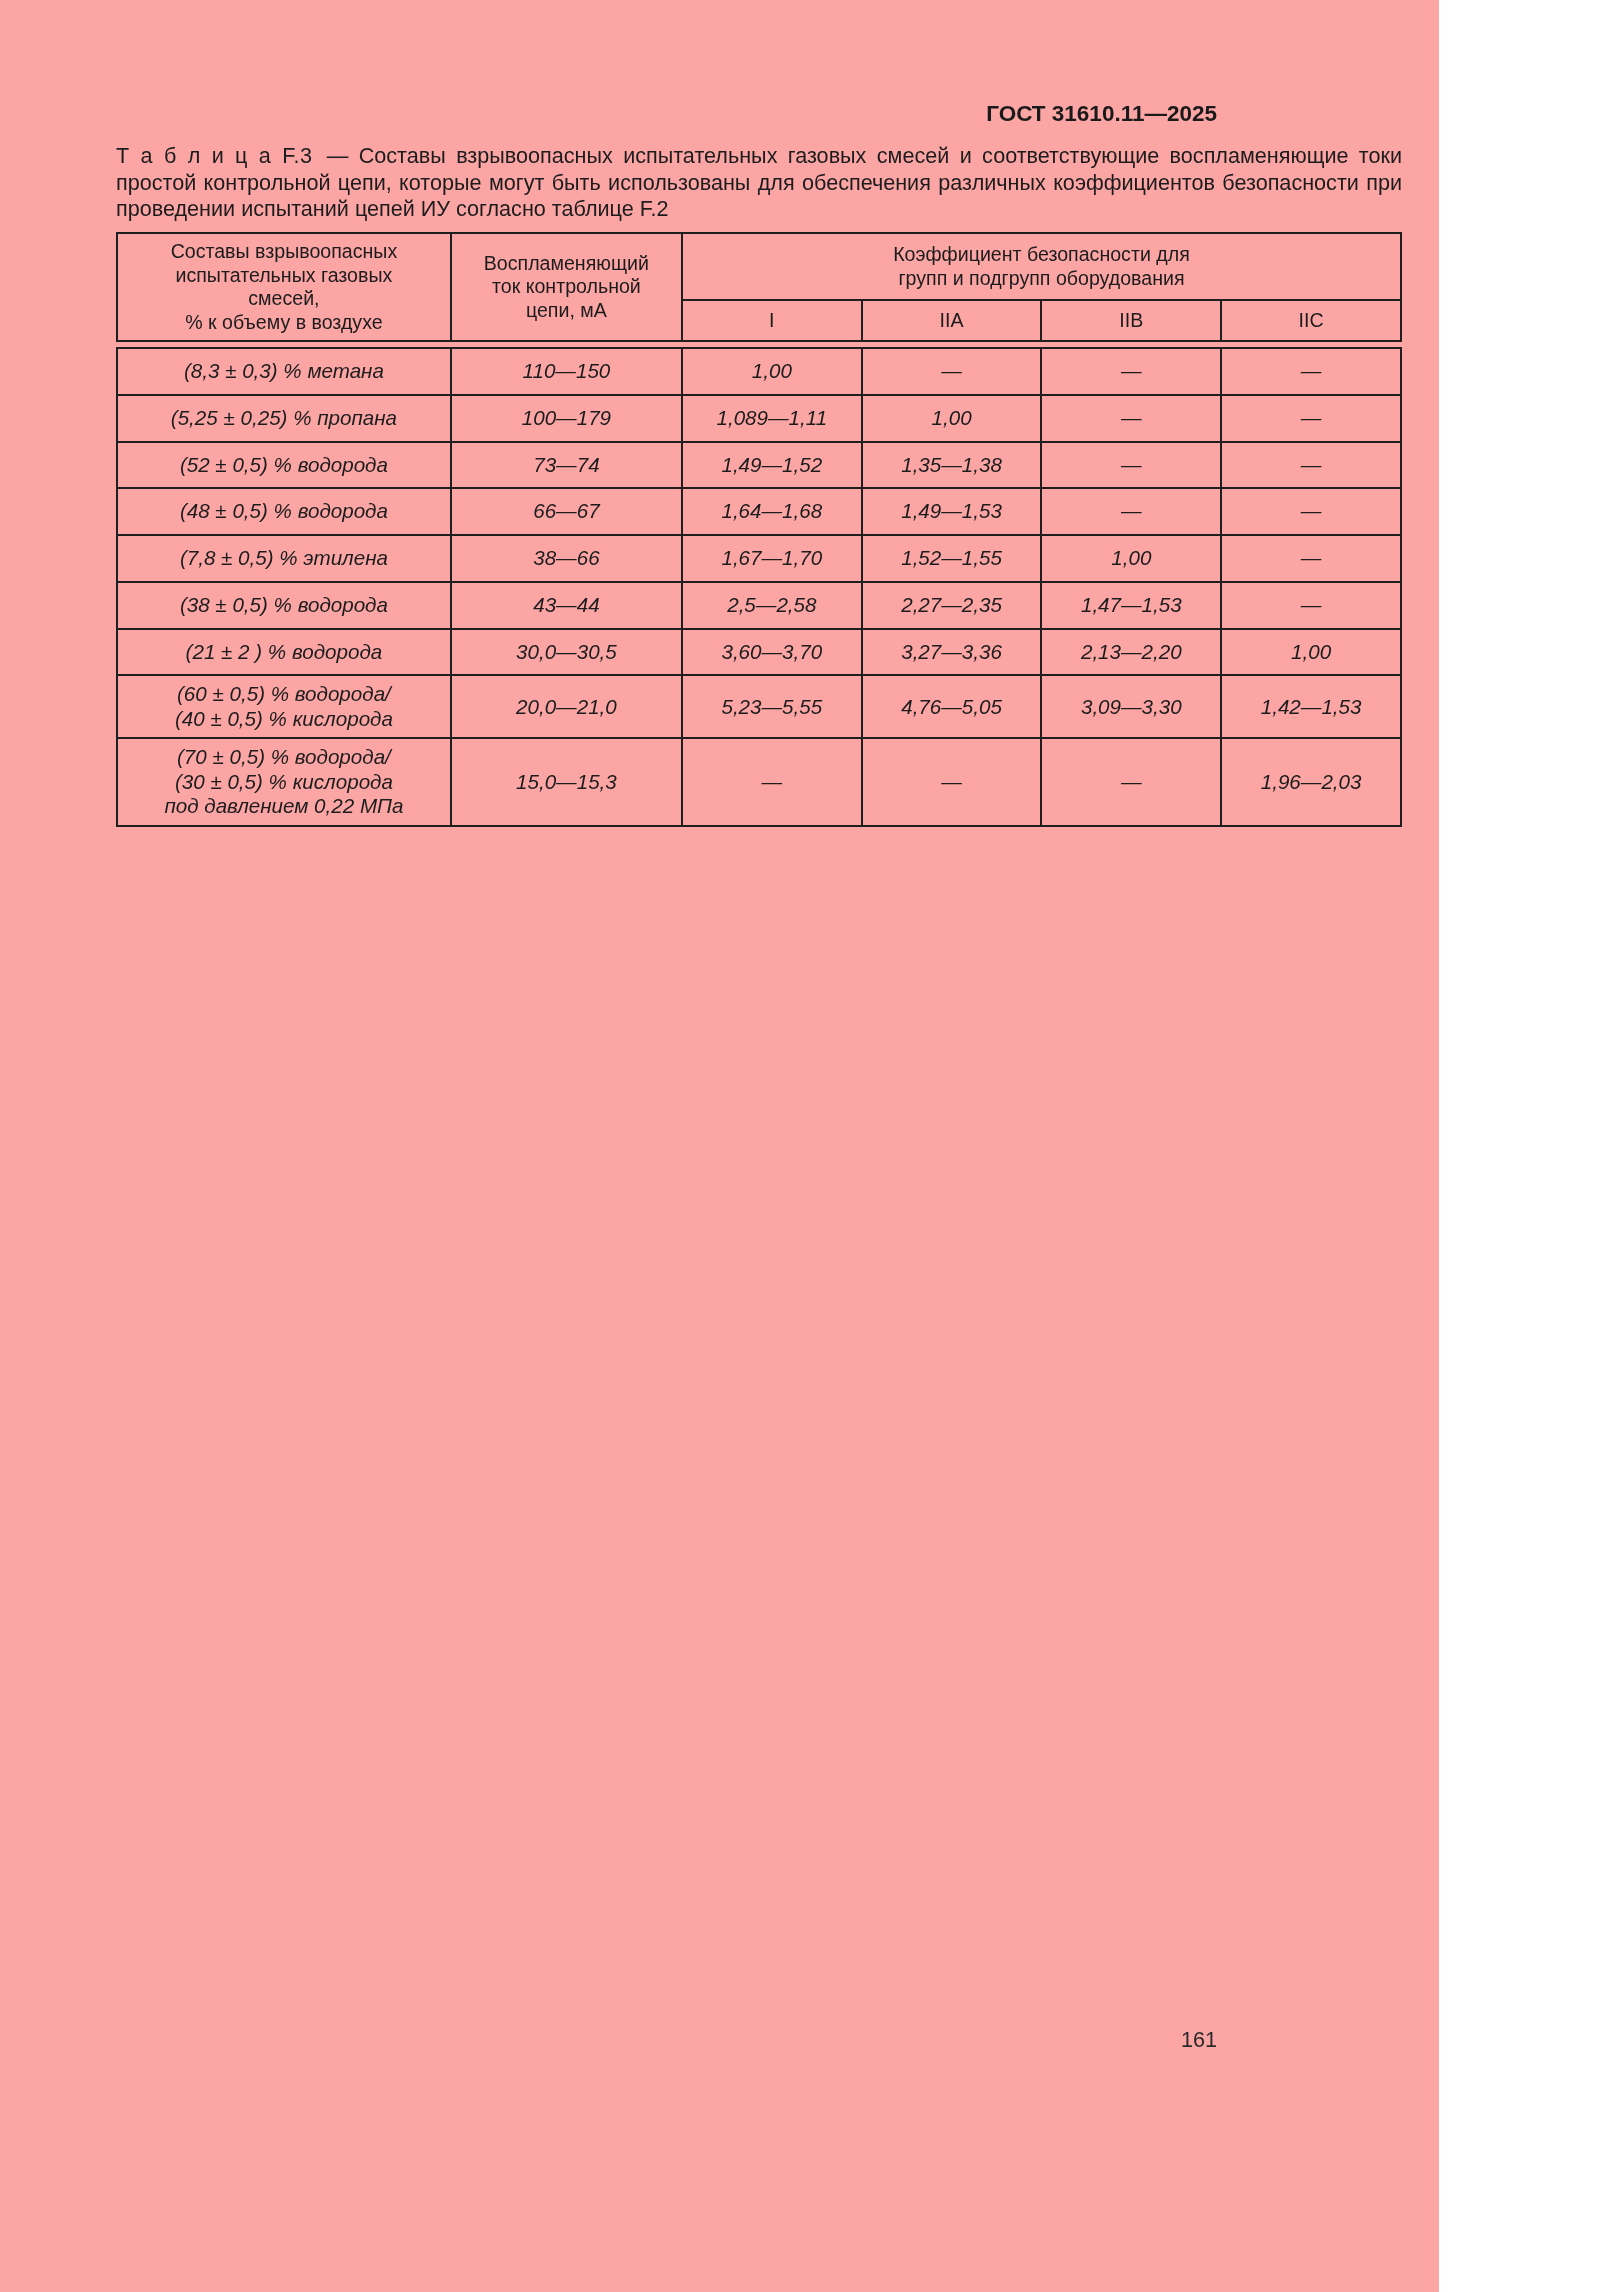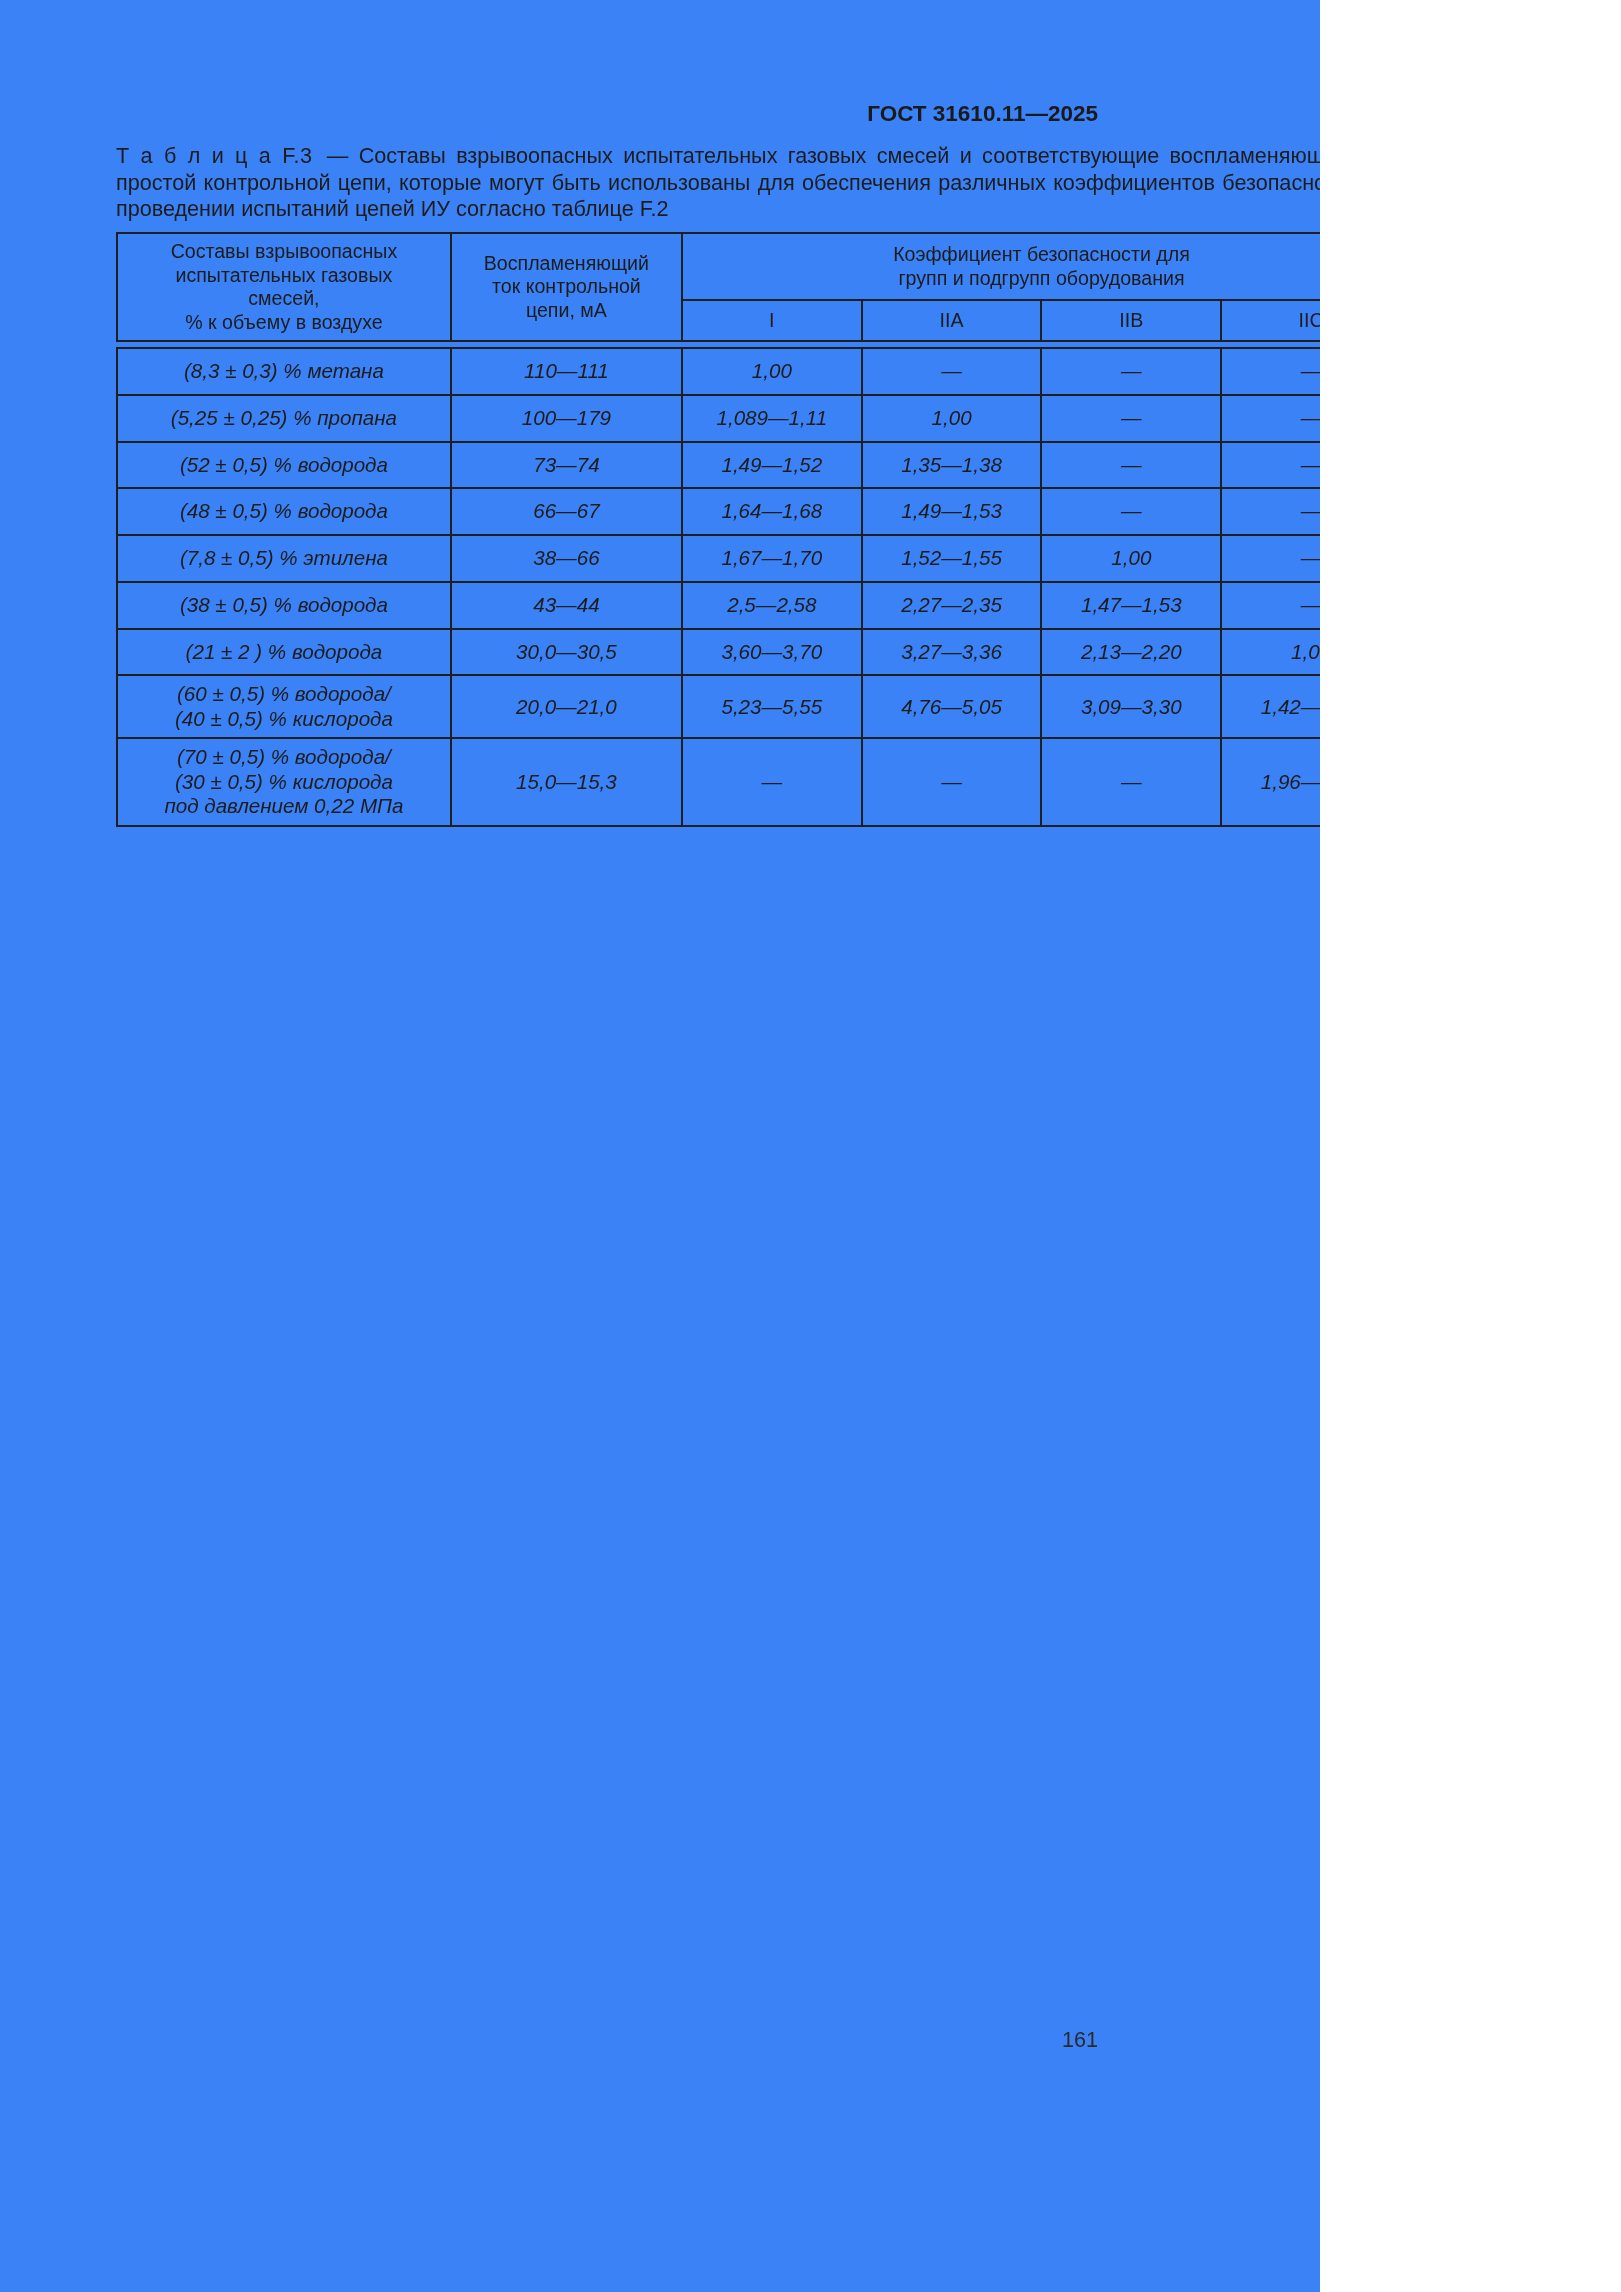--- a/index.html
+++ b/index.html
@@ -6,23 +6,23 @@
     margin: 0;
     padding: 0;
     background: #ffffff;
   }
   body {
     font-family: "Liberation Sans", sans-serif;
     color: #1c1c1c;
   }
   .page {
     position: relative;
-    width: 1320px;
+    width: 1439px;
     height: 2293px;
-    background: #3b82f6;
+    background: #fca5a5;
     overflow: hidden;
   }
   .doc-header {
     position: absolute;
     top: 101px;
     left: 116px;
     right: 222px;
     text-align: right;
     font-size: 22.5px;
     font-weight: bold;
@@ -130,21 +130,21 @@
           <th>IIC</th>
         </tr>
       </thead>
       <tbody>
         <tr class="gap-row">
           <td colspan="6"></td>
         </tr>
 
         <tr class="data-row">
           <td class="c-comp">(8,3 ± 0,3) % метана</td>
-          <td class="c-cur">110—111</td>
+          <td class="c-cur">110—150</td>
           <td class="c-val">1,00</td>
           <td class="c-val">—</td>
           <td class="c-val">—</td>
           <td class="c-val">—</td>
         </tr>
 
         <tr class="data-row">
           <td class="c-comp">(5,25 ± 0,25) % пропана</td>
           <td class="c-cur">100—179</td>
           <td class="c-val">1,089—1,11</td>

